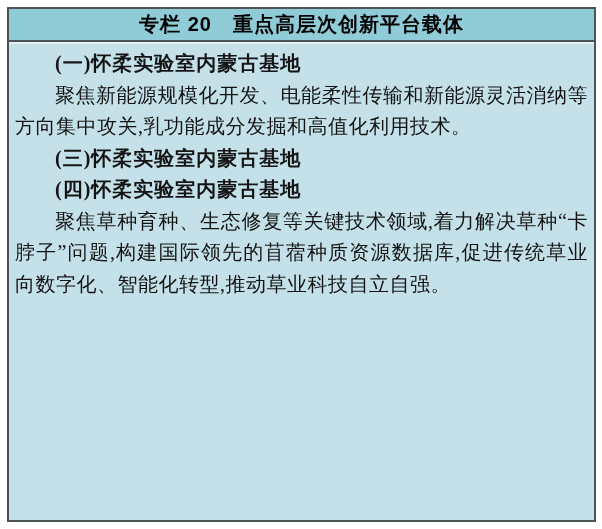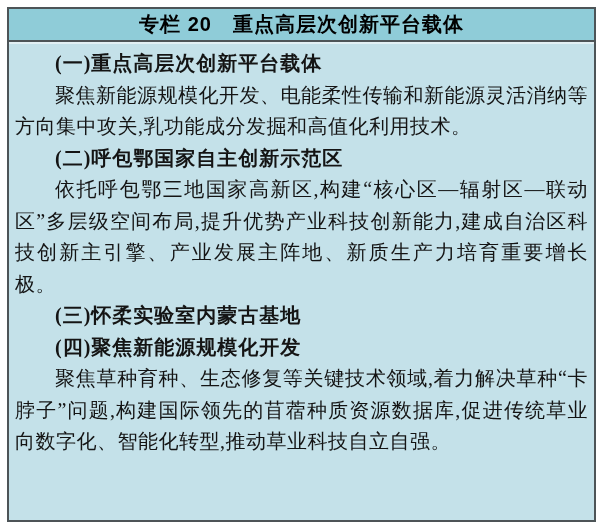--- a/index.html
+++ b/index.html
@@ -76,33 +76,29 @@
 <body>
 
 <div class="page">
   <div class="panel">
     <div class="panel-header">
       <span class="panel-title">专栏 20　重点高层次创新平台载体</span>
     </div>
     <div class="panel-body">
 
       <div class="section">
-        <p class="section-heading">(一)重点高层次创新平台载体</p>
+        <p class="section-heading">(一)怀柔实验室内蒙古基地</p>
         <p class="section-paragraph">聚焦新能源规模化开发、电能柔性传输和新能源灵活消纳等方向集中攻关,乳功能成分发掘和高值化利用技术。</p>
       </div>
 
-      <div class="section">
-        <p class="section-heading">(二)呼包鄂国家自主创新示范区</p>
-        <p class="section-paragraph">依托呼包鄂三地国家高新区,构建“核心区—辐射区—联动区”多层级空间布局,提升优势产业科技创新能力,建成自治区科技创新主引擎、产业发展主阵地、新质生产力培育重要增长极。</p>
-      </div>
 
       <div class="section">
         <p class="section-heading">(三)怀柔实验室内蒙古基地</p>
       </div>
 
       <div class="section">
-        <p class="section-heading">(四)聚焦新能源规模化开发</p>
+        <p class="section-heading">(四)怀柔实验室内蒙古基地</p>
         <p class="section-paragraph">聚焦草种育种、生态修复等关键技术领域,着力解决草种“卡脖子”问题,构建国际领先的苜蓿种质资源数据库,促进传统草业向数字化、智能化转型,推动草业科技自立自强。</p>
       </div>
 
     </div>
   </div>
 </div>
 
 </body></html>

